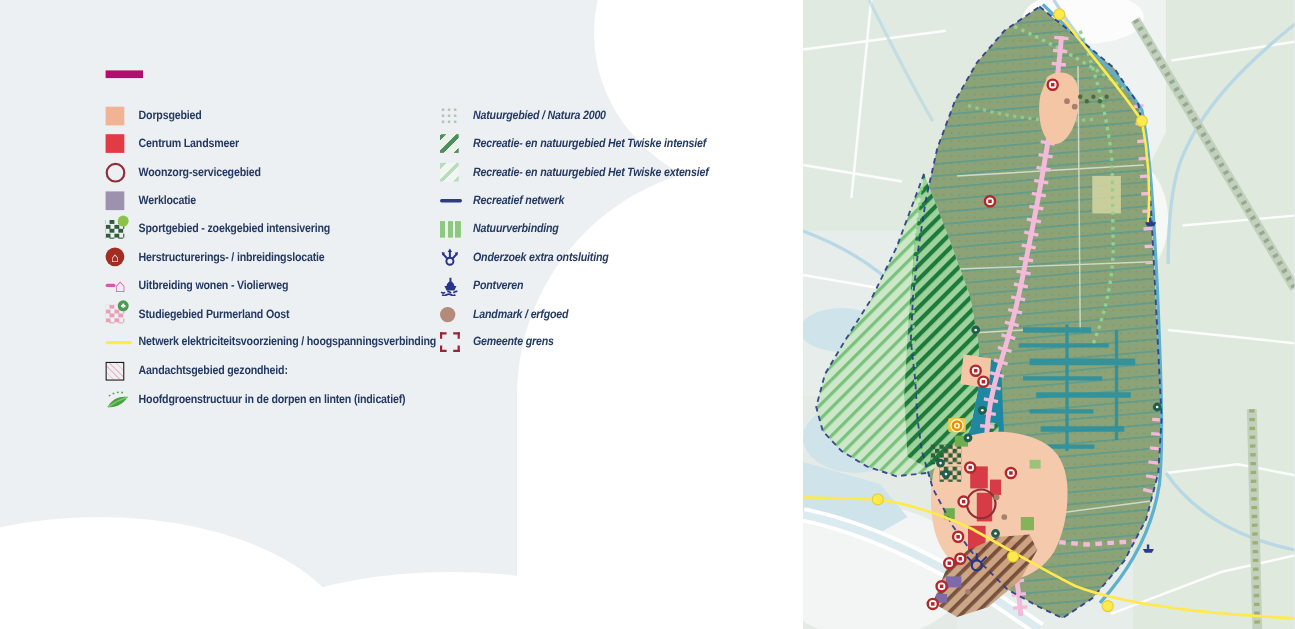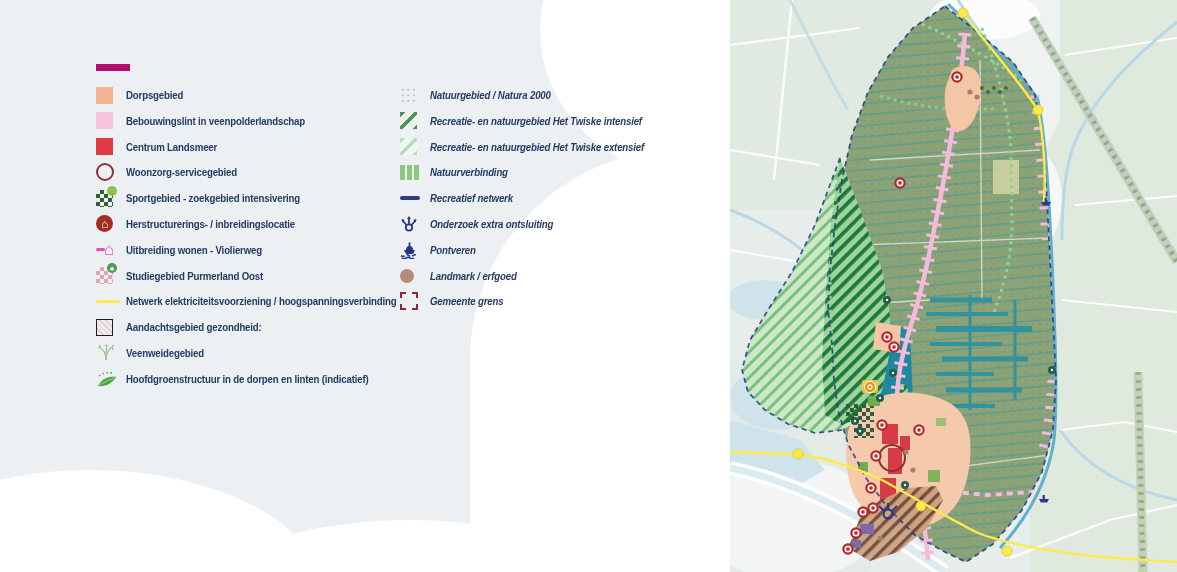--- a/index.html
+++ b/index.html
@@ -8,21 +8,21 @@
   
   .blob{position:absolute;background:#ffffff;border-radius:50%;}
   #blob-a{left:470px;top:150px;width:420px;height:640px;border-radius:220px;}
   #blob-b{left:540px;top:-120px;width:330px;height:300px;}
   #blob-c{left:-140px;top:470px;width:460px;height:240px;}
   #blob-d{left:180px;top:520px;width:460px;height:200px;}
 
   
   #legend{position:absolute;left:96px;top:64px;z-index:5;}
   #accent-bar{width:34px;height:7px;background:#b10e6e;margin-bottom:13px;}
-  .lg-col{position:absolute;top:22px;}
+  .lg-col{position:absolute;top:32px;}
   #lg-left{left:0;}
   #lg-right{left:304px;font-style:italic;}
   .lg-row{display:flex;align-items:center;height:18px;margin-bottom:7.8px;}
   .ico{width:24px;min-width:24px;height:20px;display:flex;align-items:center;margin-right:6px;}
   .lbl{font-size:11px;font-weight:bold;color:#253a63;white-space:nowrap;
        transform:scaleX(.88);transform-origin:left center;letter-spacing:-.2px;}
   
   .sq{width:17px;height:17px;}
   .c-dorp{background:#f0b494;}
   .c-lint{background:#f8c3de;}
@@ -82,35 +82,35 @@
 
     <div class="lg-col" id="lg-left">
       <div class="lg-row">
         <span class="ico">
             <span class="sq c-dorp"></span>
           </span>
         <span class="lbl">Dorpsgebied</span>
       </div>
       <div class="lg-row">
         <span class="ico">
-            <span class="sq c-lint"></span>
-          </span>
-        <span class="lbl">Bebouwingslint in veenpolderlandschap</span>
-      </div>
-      <div class="lg-row">
-        <span class="ico">
             <span class="sq c-centrum"></span>
           </span>
         <span class="lbl">Centrum Landsmeer</span>
       </div>
       <div class="lg-row">
         <span class="ico">
             <span class="ring"></span>
           </span>
         <span class="lbl">Woonzorg-servicegebied</span>
+      </div>
+      <div class="lg-row">
+        <span class="ico">
+            <span class="sq c-werk"></span>
+          </span>
+        <span class="lbl">Werklocatie</span>
       </div>
       <div class="lg-row">
         <span class="ico">
           <span class="checker ck-dgreen">
               <span class="badge badge-l"></span>
             </span>
           </span>
         <span class="lbl">Sportgebied - zoekgebied intensivering</span>
       </div>
       <div class="lg-row">
@@ -140,33 +140,20 @@
         <span class="ico">
             <span class="elec"></span>
           </span>
         <span class="lbl">Netwerk elektriciteitsvoorziening / hoogspanningsverbinding</span>
       </div>
       <div class="lg-row">
         <span class="ico">
             <span class="gez"></span>
           </span>
         <span class="lbl">Aandachtsgebied gezondheid:</span>
-      </div>
-      <div class="lg-row">
-        <span class="ico">
-          <svg class="mini" width="20" height="18" viewBox="0 0 20 18">
-            <g stroke="#9cc097" stroke-width="1.3" fill="none">
-              <path d="M10,16 C10,10 8,6 4,4"></path>
-                <path d="M10,16 C10,9 12,6 16,3"></path>
-                <path d="M10,16 C10,8 10,5 11,2"></path>
-              <path d="M4,4 l-2,-1 M4,4 l0,-3 M16,3 l2,-2 M16,3 l1,3 M11,2 l-2,-1"></path>
-            </g>
-            </svg>
-          </span>
-        <span class="lbl">Veenweidegebied</span>
       </div>
       <div class="lg-row">
         <span class="ico">
           <svg class="mini" width="22" height="18" viewBox="0 0 22 18">
             <path d="M2,16 C6,8 14,6 20,7 C16,14 8,17 2,16 Z" fill="#45a33e"></path>
             <path d="M2,16 C8,12 14,9 20,7" stroke="#7cc576" stroke-width="1.4" fill="none"></path>
             <path d="M3,6 C7,3 12,2 16,3" stroke="#45a33e" stroke-width="1.4" stroke-dasharray="1.5 2.5" fill="none"></path>
           </svg>
           </span>
         <span class="lbl">Hoofdgroenstructuur in de dorpen en linten (indicatief)</span>
@@ -187,29 +174,29 @@
         <span class="lbl">Recreatie- en natuurgebied Het Twiske intensief</span>
       </div>
       <div class="lg-row">
         <span class="ico">
             <span class="stripe st-ext"></span>
           </span>
         <span class="lbl">Recreatie- en natuurgebied Het Twiske extensief</span>
       </div>
       <div class="lg-row">
         <span class="ico">
+            <span class="recnet"></span>
+          </span>
+        <span class="lbl">Recreatief netwerk</span>
+      </div>
+      <div class="lg-row">
+        <span class="ico">
             <span class="natverb"></span>
           </span>
         <span class="lbl">Natuurverbinding</span>
-      </div>
-      <div class="lg-row">
-        <span class="ico">
-            <span class="recnet"></span>
-          </span>
-        <span class="lbl">Recreatief netwerk</span>
       </div>
       <div class="lg-row">
         <span class="ico">
           <svg class="mini" width="18" height="18" viewBox="0 0 18 18">
             <g stroke="#27348b" stroke-width="1.8" fill="none">
               <circle cx="9" cy="12.5" r="3.2"></circle>
               <path d="M9,9 V3 M6.5,10 L2.5,5.5 M11.5,10 L15.5,5.5"></path>
             </g>
             <g fill="#27348b">
               <path d="M9,1 l-2,3 h4 z"></path>

